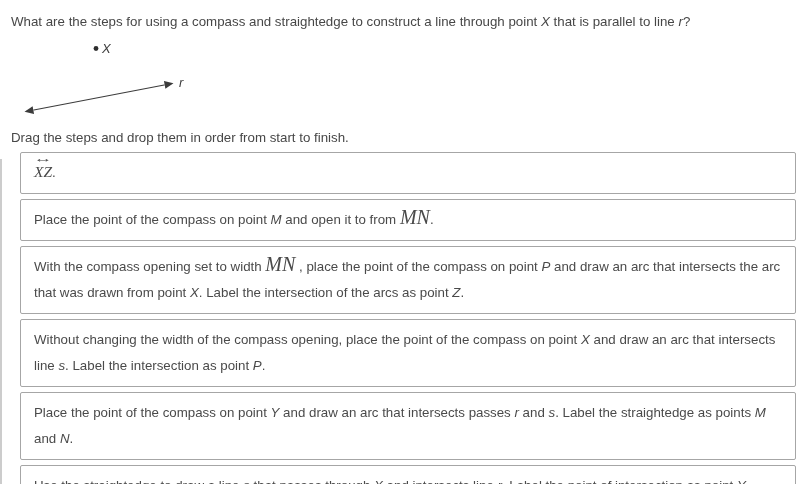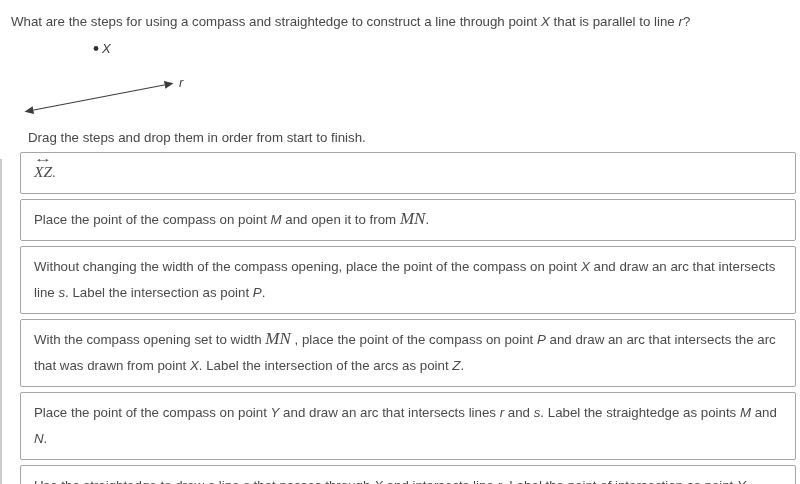--- a/index.html
+++ b/index.html
@@ -23,21 +23,21 @@
     width: 230px; height: 95px;
   }
   .diagram text {
     font-family: "Liberation Sans", "DejaVu Sans", sans-serif;
     font-style: italic;
     font-size: 13px;
     fill: #3c3c3c;
   }
   .instruction {
     position: absolute;
-    left: 28px; top: 130px;
+    left: 11px; top: 130px;
   }
   .left-rule {
     position: absolute;
     left: 0; top: 159px;
     width: 2px; height: 325px;
     background: #cccccc;
   }
   .steps {
     position: absolute;
     left: 20px; right: 4px; top: 152px;
@@ -49,21 +49,21 @@
     padding: 7px 13px;
     margin-bottom: 5px;
     line-height: 26px;
     color: #4a4a4a;
     cursor: grab;
   }
   .it { font-style: italic; }
   .math {
     font-family: "Liberation Serif", "DejaVu Serif", serif;
     font-style: italic;
-    font-size: 17px;
+    font-size: 20px;
     line-height: 1;
   }
   .mline {
     font-family: "Liberation Serif", "DejaVu Serif", serif;
     font-style: italic;
     font-size: 15.5px;
     line-height: 1;
     position: relative;
     display: inline-block;
     vertical-align: baseline;
@@ -103,24 +103,24 @@
 <div class="left-rule"></div>
 
 <div class="steps">
   <div class="step">
     <span><span class="mline"><span class="arr">↔</span>XZ</span><span>.</span></span>
   </div>
   <div class="step">
     <span><span>Place the point of the compass on point </span><span class="it">M</span><span> and open it to from </span><span class="math">MN</span><span>.</span></span>
   </div>
   <div class="step">
+    <span><span>With the compass opening set to width </span><span class="math">MN</span><span> , place the point of the compass on point </span><span class="it">P</span><span> and draw an arc that intersects the arc that was drawn from point </span><span class="it">X</span><span>. Label the intersection of the arcs as point </span><span class="it">Z</span><span>.</span></span>
+  </div>
+  <div class="step">
     <span><span>Without changing the width of the compass opening, place the point of the compass on point </span><span class="it">X</span><span> and draw an arc that intersects line </span><span class="it">s</span><span>. Label the intersection as point </span><span class="it">P</span><span>.</span></span>
   </div>
   <div class="step">
-    <span><span>With the compass opening set to width </span><span class="math">MN</span><span> , place the point of the compass on point </span><span class="it">P</span><span> and draw an arc that intersects the arc that was drawn from point </span><span class="it">X</span><span>. Label the intersection of the arcs as point </span><span class="it">Z</span><span>.</span></span>
-  </div>
-  <div class="step">
-    <span><span>Place the point of the compass on point </span><span class="it">Y</span><span> and draw an arc that intersects lines </span><span class="it">r</span><span> and </span><span class="it">s</span><span>. Label the straightedge as points </span><span class="it">M</span><span> and </span><span class="it">N</span><span>.</span></span>
+    <span><span>Place the point of the compass on point </span><span class="it">Y</span><span> and draw an arc that intersects passes </span><span class="it">r</span><span> and </span><span class="it">s</span><span>. Label the straightedge as points </span><span class="it">M</span><span> and </span><span class="it">N</span><span>.</span></span>
   </div>
   <div class="step">
     <span><span>Use the straightedge to draw a line </span><span class="it">s</span><span> that passes through </span><span class="it">X</span><span> and intersects line </span><span class="it">r</span><span>. Label the point of intersection as point </span><span class="it">Y</span><span>.</span></span>
   </div>
 </div>
 
 </body></html>

